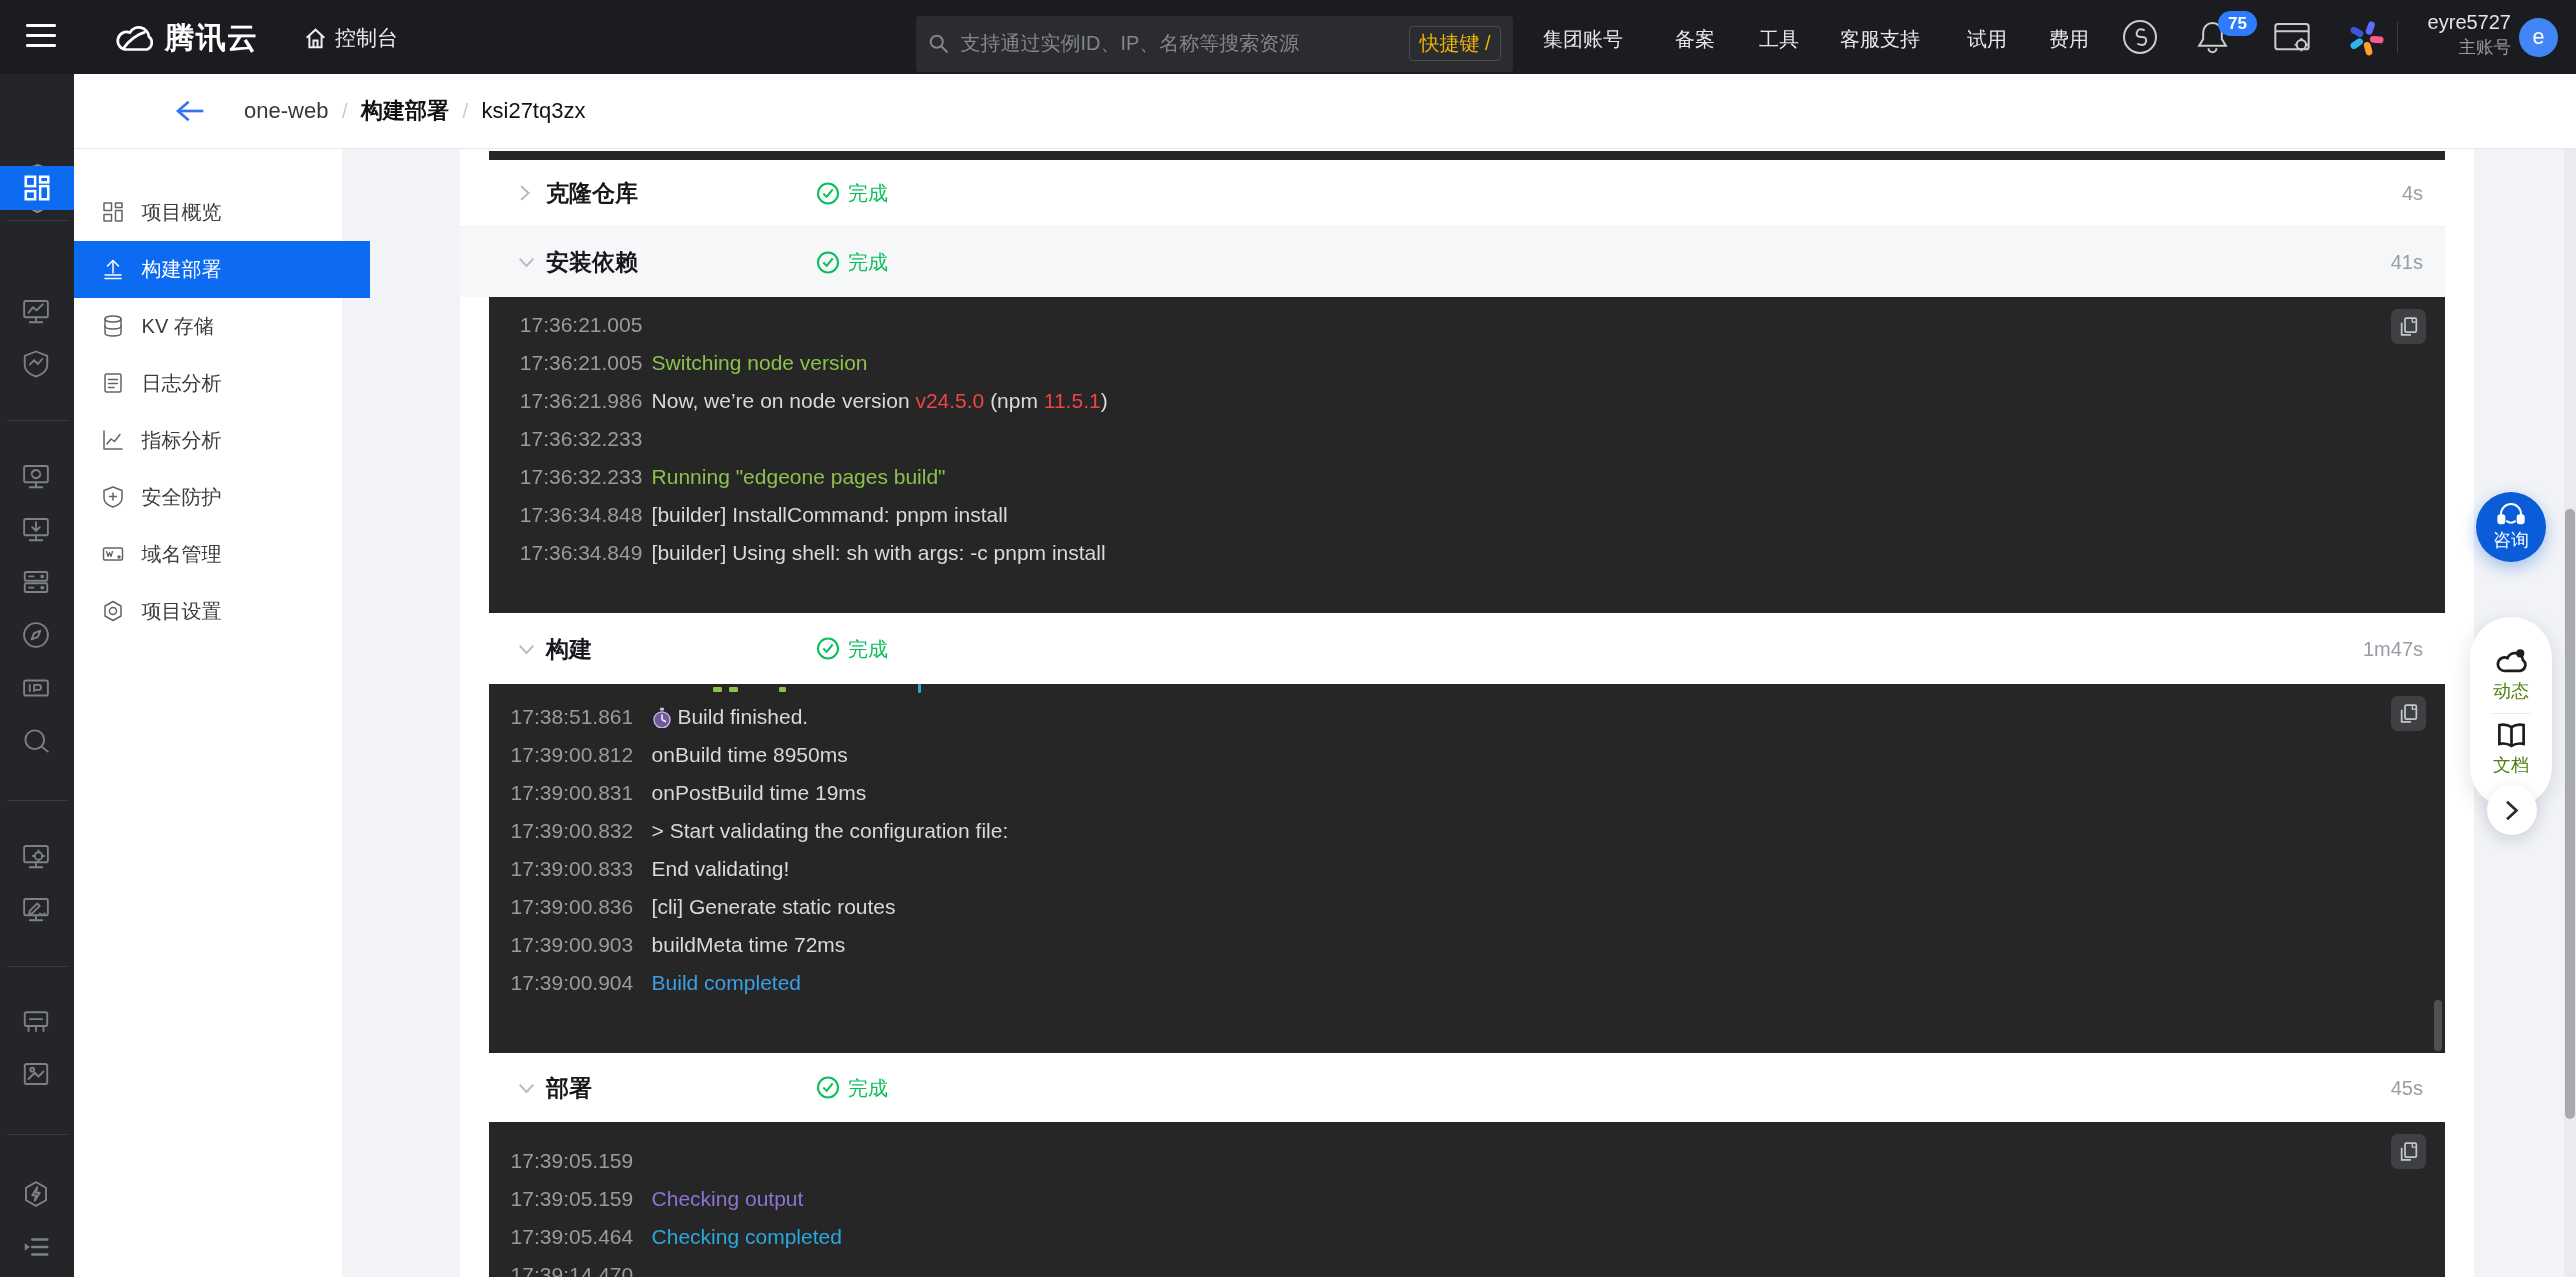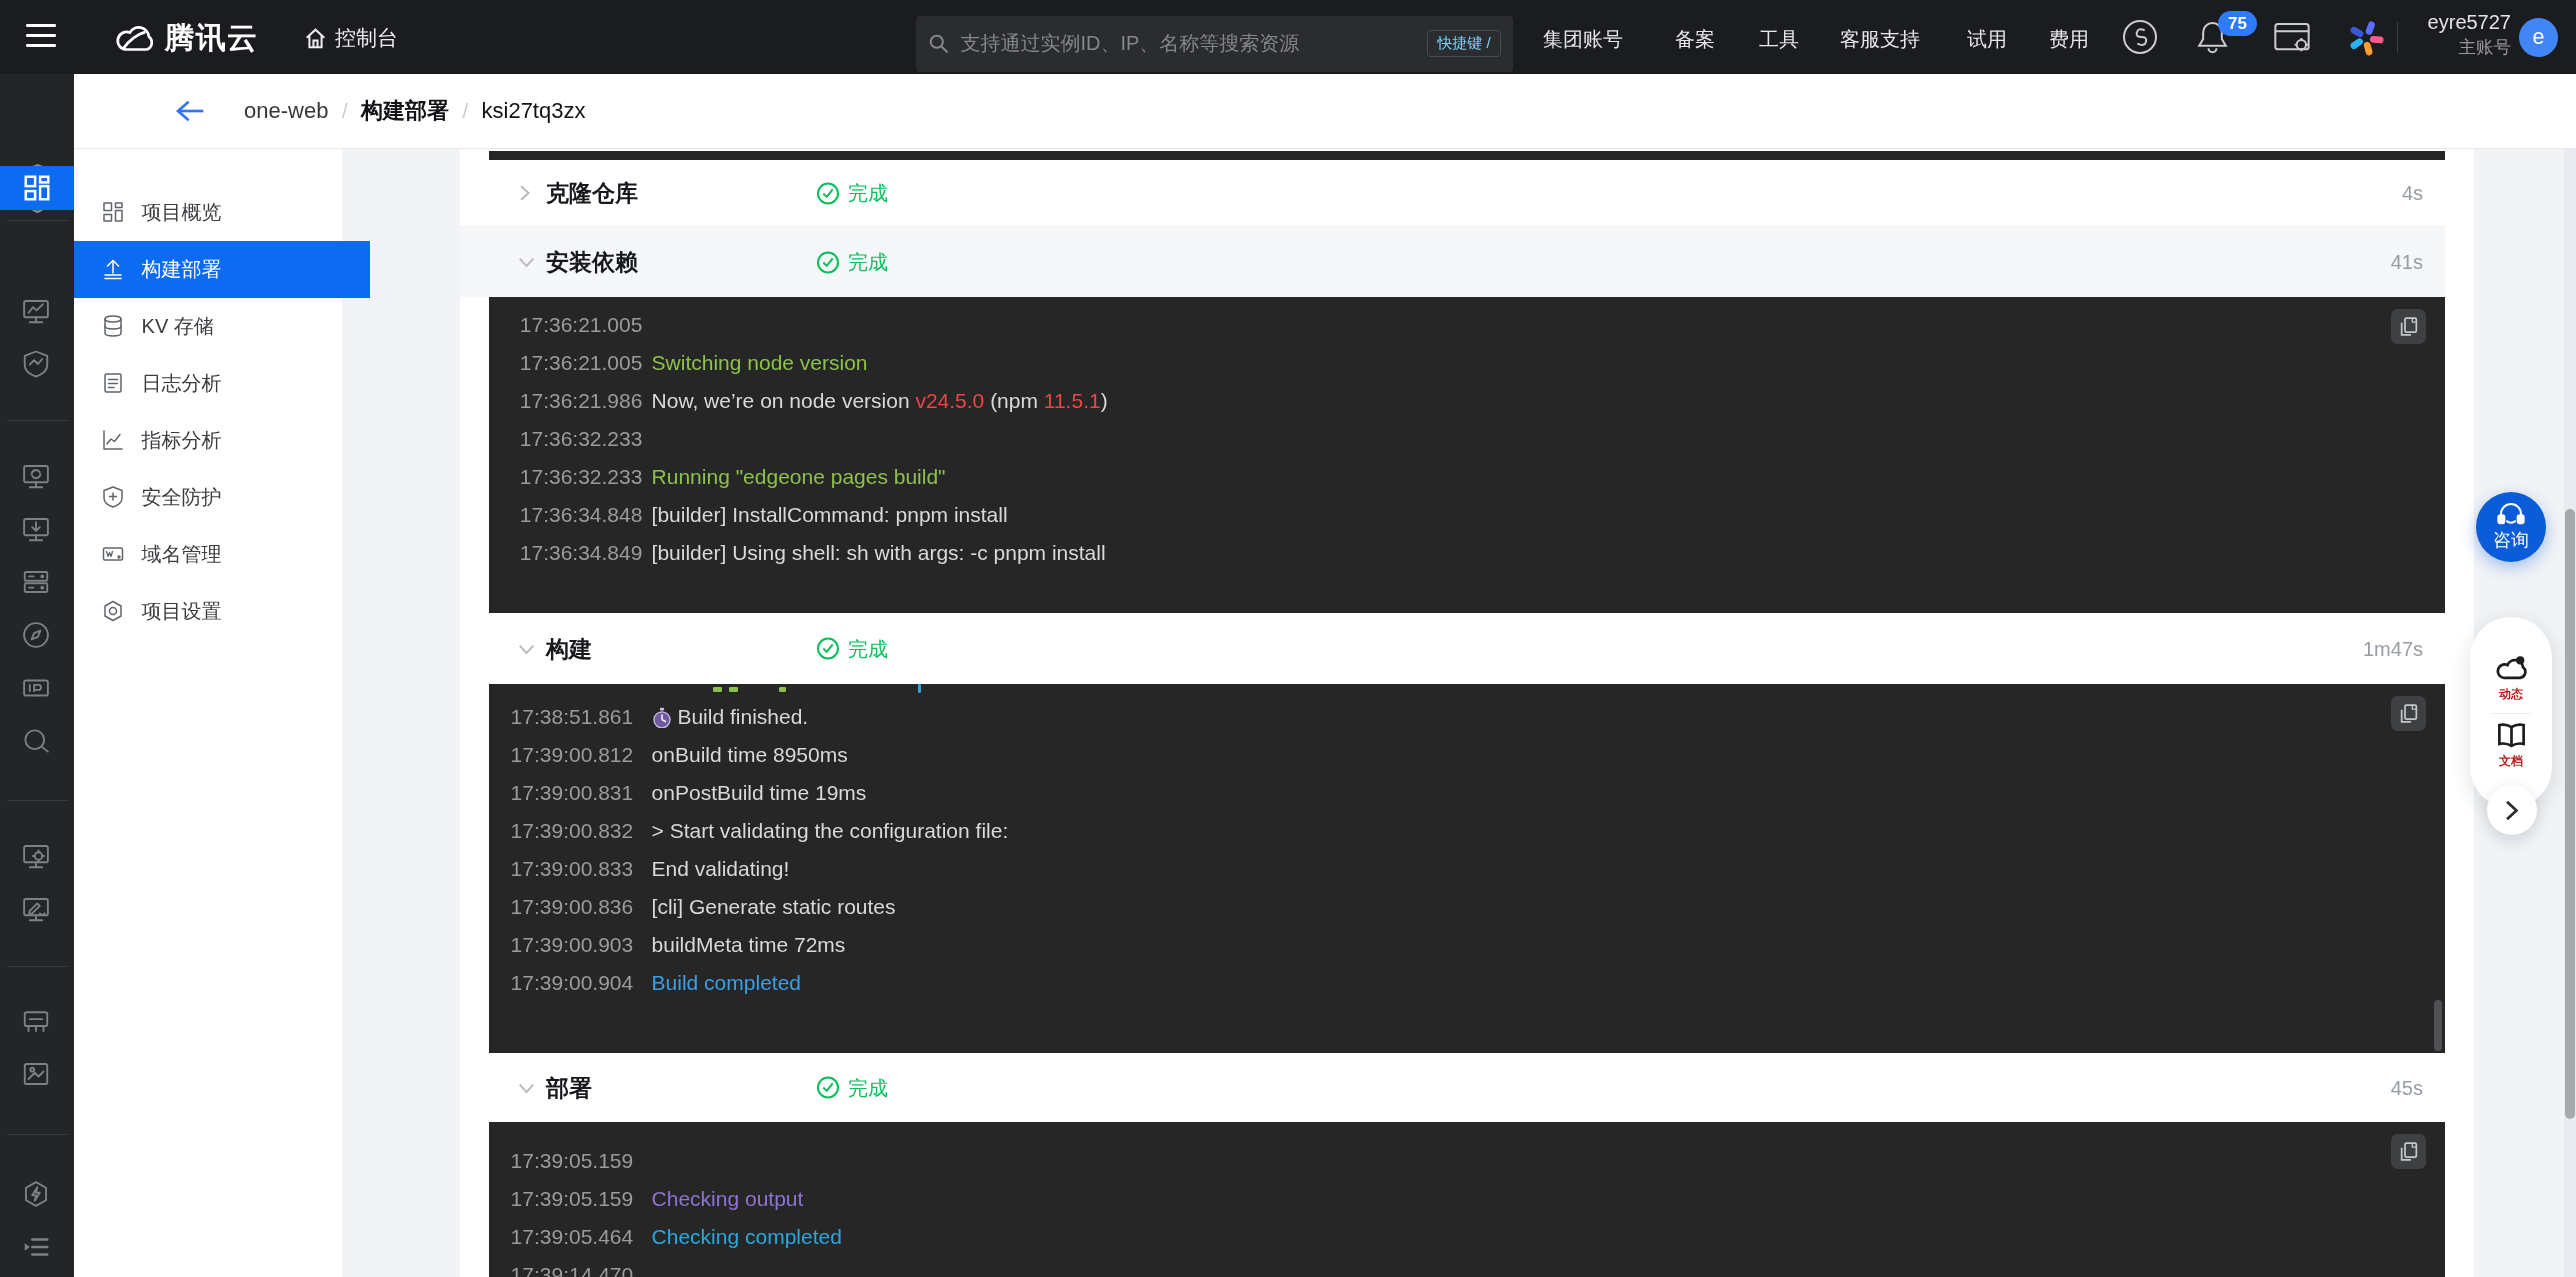--- a/index.html
+++ b/index.html
@@ -9,21 +9,21 @@
   
   #topbar { position:absolute; left:0; top:0; width:2576px; height:74px; background:#1b1c1f; z-index:30; }
   #hamburger { position:absolute; left:25.6px; top:24px; width:30px; height:25.6px; cursor:pointer; }
   #hamburger span { display:block; height:2.7px; background:#fff; border-radius:1.3px; margin-bottom:7.4px; }
   #brand { position:absolute; left:113px; top:17.5px; display:flex; align-items:center; gap:9.4px; color:#fff; }
   #brand .t { font-size:30px; font-weight:700; letter-spacing:1.3px; }
   #console-entry { position:absolute; left:304px; top:24px; display:flex; align-items:center; gap:8px; color:#ededf0; font-size:21px; cursor:pointer; }
   #searchbox { position:absolute; left:916px; top:15.5px; width:597px; height:56px; background:#2b2c2f; border-radius:4px; display:flex; align-items:center; padding:0 12px; }
   #searchbox input { flex:1; background:transparent; border:none; outline:none; color:#cfd0d4; font-size:20px; margin-left:10.8px; font-family:inherit; }
   #searchbox input::placeholder { color:#84868c; }
-  #shortcut-badge { border:1.3px solid #4a4b50; border-radius:4px; color:#7dd3fc; font-size:15px; padding:2.7px 9.4px; white-space:nowrap; }
+  #shortcut-badge { border:1.3px solid #4a4b50; border-radius:4px; color:#eab308; font-size:20px; padding:2.7px 9.4px; white-space:nowrap; }
   .topnav-item { position:absolute; top:25.6px; color:#e6e7e9; font-size:20px; cursor:pointer; white-space:nowrap; }
   .topicon { position:absolute; top:0; color:#cbccd0; cursor:pointer; }
   #notif-badge { position:absolute; left:2218px; top:10.8px; min-width:39px; height:25.6px; background:#2e7bff; border-radius:12.8px; color:#fff; font-size:17px; font-weight:700; display:flex; align-items:center; justify-content:center; padding:0 6.7px; }
   #topbar-divider { position:absolute; left:2397px; top:21.6px; width:1.3px; height:31px; background:#3d3e43; }
   #account { position:absolute; right:65px; top:9.4px; text-align:right; line-height:1.35; }
   #account .n { color:#e3e4e6; font-size:20px; }
   #account .r { color:#97989d; font-size:17.5px; }
   #avatar { position:absolute; left:2519px; top:17.5px; width:39px; height:39px; border-radius:50%; background:#4285f4; color:#fff; font-size:21.6px; display:flex; align-items:center; justify-content:center; cursor:pointer; }
 
   
@@ -70,21 +70,21 @@
   .clip-remnant { position:absolute; top:0; left:0; width:100%; height:8.8px; }
   .clip-remnant i { position:absolute; top:2.7px; height:4.7px; border-radius:1.3px; background:#8cc14b; }
   .clip-remnant .cy { background:#2ba7e0; width:3.4px; height:8.8px; top:0; }
   .log-scrollthumb { position:absolute; right:2.7px; bottom:2.7px; width:8.8px; height:51px; background:#4e5053; border-radius:4.7px; }
 
   
   #consult-fab { position:absolute; left:2476px; top:492px; width:70px; height:70px; border-radius:50%; background:#0b5cd8; color:#fff; display:flex; flex-direction:column; align-items:center; justify-content:center; gap:1.3px; cursor:pointer; z-index:40; box-shadow:0 5.4px 16px rgba(11,92,216,.35); }
   #consult-fab .lbl { font-size:18px; }
   #side-pill { position:absolute; left:2470px; top:617px; width:82px; height:191px; background:#fff; border-radius:41px; box-shadow:0 5.4px 20px rgba(30,40,60,.14); display:flex; flex-direction:column; align-items:center; justify-content:center; gap:9.4px; z-index:40; }
   .pill-item { display:flex; flex-direction:column; align-items:center; gap:4px; cursor:pointer; color:#1c1d20; }
-  .pill-item .lbl { font-size:12px; color:#b91c1c;font-weight:bold; }
+  .pill-item .lbl { font-size:18px; color:#4d7c0f; }
   #pill-divider { width:39px; height:0.7px; background:#e9eaec; }
   #expand-fab { position:absolute; left:2487px; top:785px; width:50px; height:50px; border-radius:50%; background:#fff; box-shadow:0 5.4px 16px rgba(30,40,60,.16); display:flex; align-items:center; justify-content:center; color:#2b2c2f; cursor:pointer; z-index:40; }
 
   
   #page-scroll-track { position:absolute; left:2564px; top:149px; width:12px; height:1128px; background:#e9ebf0; z-index:45; }
   #page-scroll-thumb { position:absolute; left:0.7px; top:360px; width:10px; height:610px; background:#a7a9ad; border-radius:5.4px; }
 </style>
 </head>
 <body>
 

